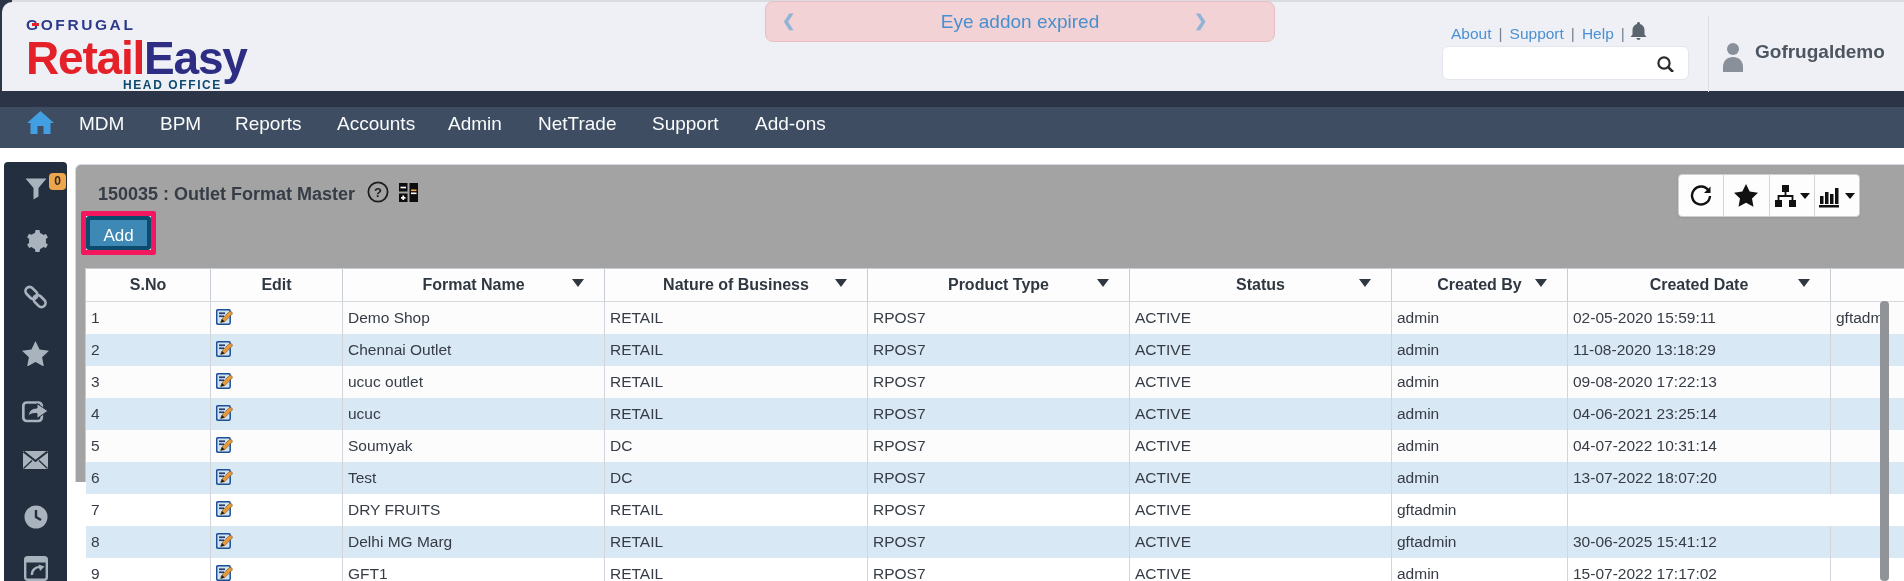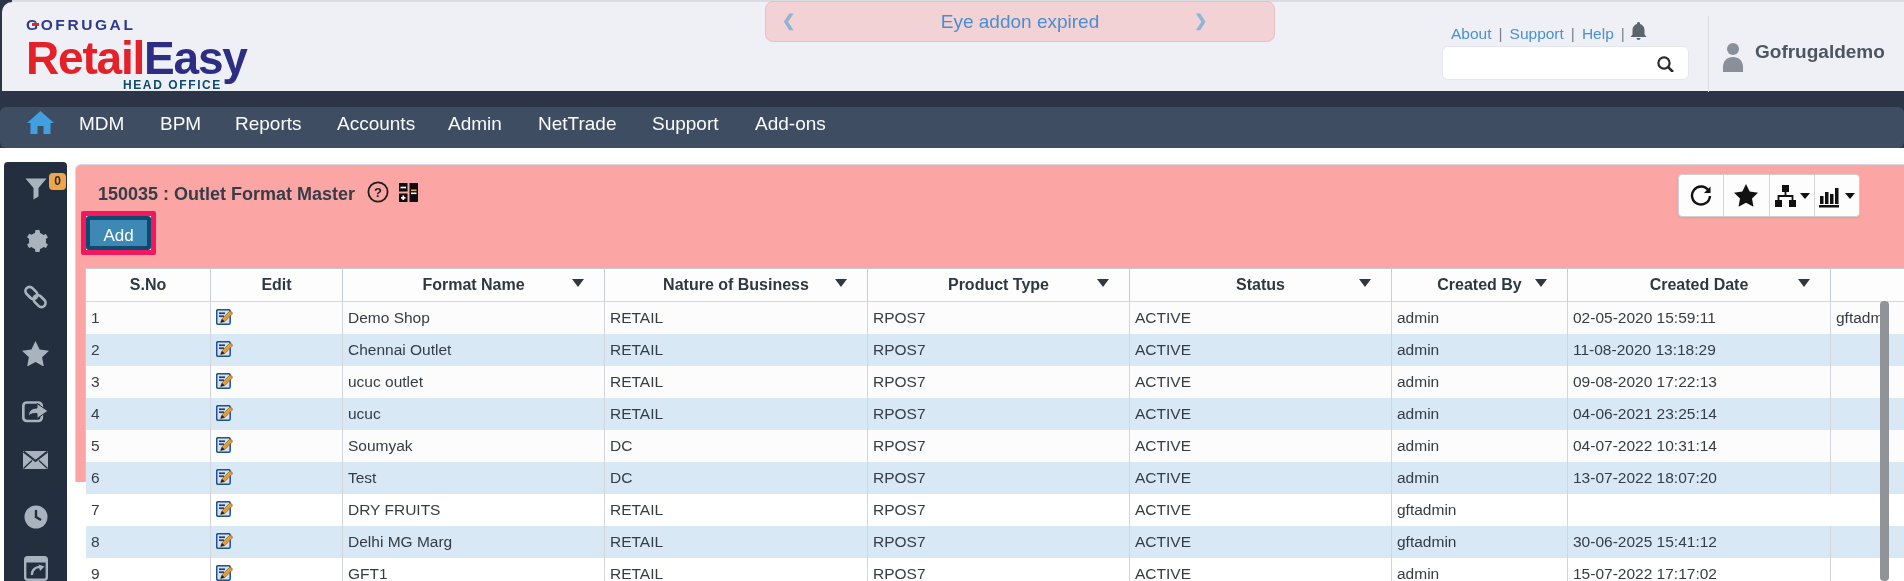--- a/index.html
+++ b/index.html
@@ -26,31 +26,31 @@
 #toplinks .lk { color:#4a90d2; }
 #toplinks .pp { color:#76828f; margin:0 7px; }
 #bell { position:absolute; left:1628px; top:20px; }
 #searchbox { position:absolute; left:1440px; top:44px; width:247px; height:34px; background:#ffffff; border:1px solid #e3e6ec; border-radius:6px; }
 #mag { position:absolute; right:12px; top:9px; }
 #udiv { position:absolute; left:1706px; top:14px; height:76px; width:1px; background:#d9dde3; }
 #usericon { position:absolute; left:1719px; top:40px; }
 #uname { position:absolute; left:1753px; top:39px; font-size:19px; font-weight:bold; color:#4c5560; }
 
 
-#nav { position:absolute; left:0; top:107px; width:1904px; height:41px; background:#3e4d61;border-radius:6px; }
+#nav { position:absolute; left:0; top:107px; width:1904px; height:41px; background:#3e4d61; }
 #nav .home { position:absolute; left:27px; top:4px; }
 #nav .item { position:absolute; top:6px; color:#fafbfc; font-size:19px; }
 
 
 #page { position:absolute; left:0; top:148px; width:1904px; height:433px; background:#ffffff; }
 #sidebar { position:absolute; left:4px; top:14px; width:63px; height:419px; background:#232e3e; border-radius:4px 4px 0 0; }
 .sicon { position:absolute; left:0; width:63px; text-align:center; }
 #badge0 { position:absolute; left:45px; top:11px; width:17px; height:17px; background:#eda64e; color:#342a18; border-radius:4px; font-size:12px; font-weight:bold; line-height:17px; text-align:center; }
 
-#panel { position:absolute; left:75px; top:16px; width:1829px; height:318px; background:#fca5a5; border:1px solid #d4d9e1; border-right:none; border-bottom:none; border-radius:6px 0 0 0; }
+#panel { position:absolute; left:75px; top:16px; width:1829px; height:318px; background:#a3a3a3; border:1px solid #d4d9e1; border-right:none; border-bottom:none; border-radius:6px 0 0 0; }
 
 #title { position:absolute; left:22px; top:19px; font-size:18px; font-weight:bold; color:#363d47; }
 #qicon { position:absolute; left:291px; top:16px; }
 #gicon { position:absolute; left:323px; top:18px; }
 
 #toolbar { position:absolute; left:1602px; top:9px; width:182px; height:43px; background:#fdfdfd; border:1px solid #cfcfcf; border-radius:4px; box-shadow:0 1px 2px rgba(0,0,0,0.08); display:flex; }
 .tbtn { flex:1; border-right:1px solid #d4d4d4; display:flex; align-items:center; justify-content:center; }
 .tbtn:last-child { border-right:none; }
 
 #addwrap { position:absolute; left:5px; top:46px; border:5px solid #f2175f; background:#ffffff; padding:0px; border-radius:2px; }

